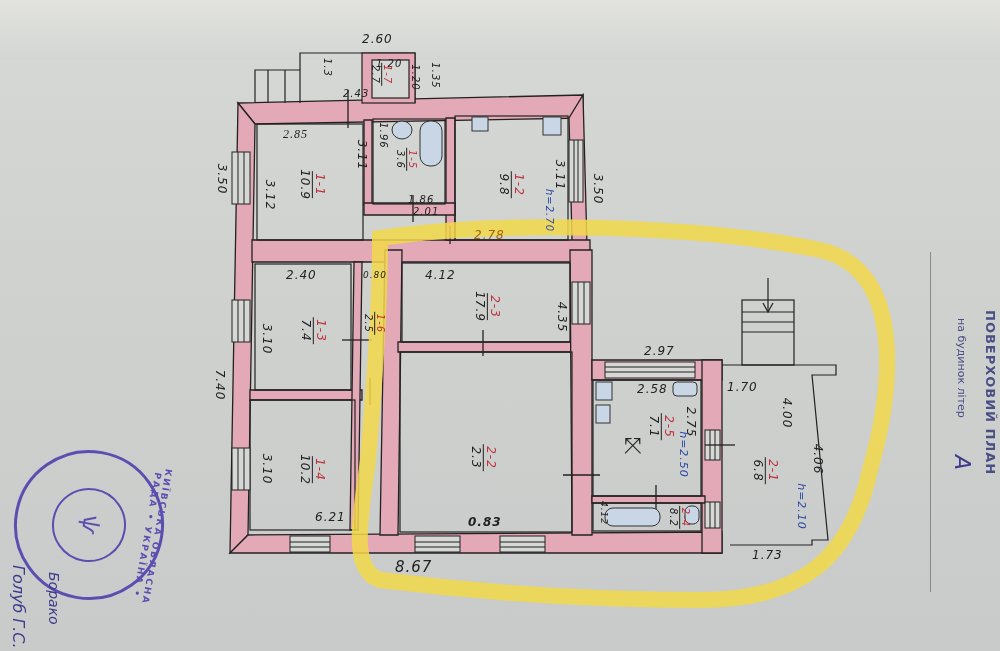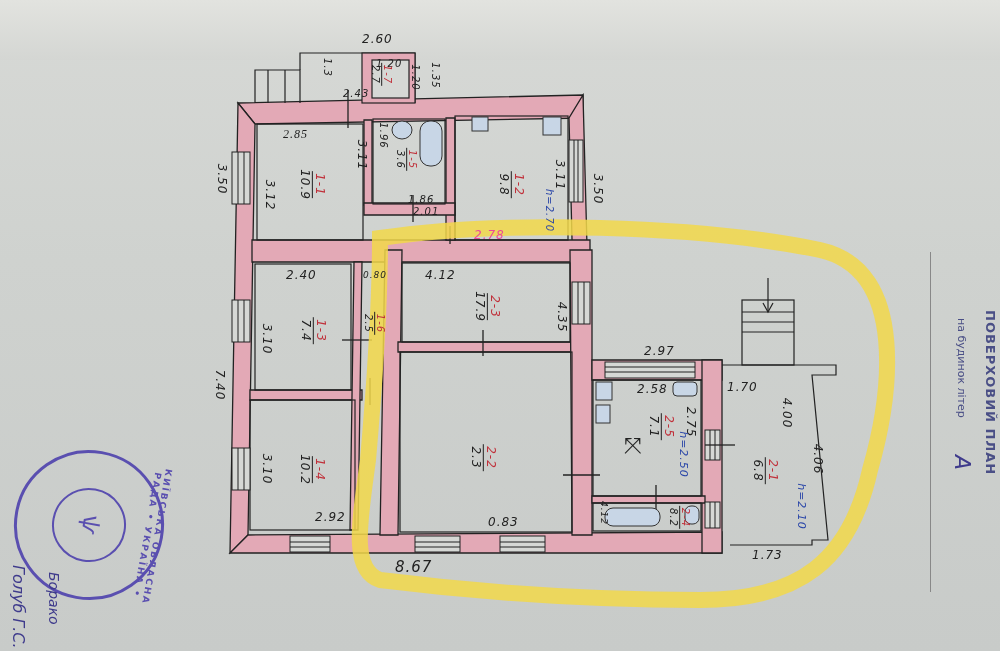--- a/index.html
+++ b/index.html
@@ -188,56 +188,56 @@
 
 <div class="lbl rot90" style="left:370px;top:130px;font-size:10px;">1.96</div>
 <div class="lbl" style="left:408px;top:194px;font-size:10px;">1.86</div>
 <div class="lbl" style="left:413px;top:206px;font-size:10px;">2.01</div>
 <div class="frac" style="left:395px;top:148px;font-size:10px;">
   <span class="top">1-5</span>
   <span class="bot">3.6</span>
 </div>
 
 <div class="lbl rot90" style="left:545px;top:168px;">3.11</div>
-<div class="lbl" style="left:474px;top:228px;color:#ec4899;">2.78</div>
+<div class="lbl" style="left:474px;top:228px;color:#a16207;">2.78</div>
 <div class="lbl rot90 height" style="left:528px;top:205px;font-size:10px;">h=2.70</div>
 <div class="frac" style="left:498px;top:170px;">
   <span class="top">1-2</span>
   <span class="bot">9.8</span>
 </div>
 
 <div class="lbl" style="left:286px;top:268px;">2.40</div>
 <div class="lbl rot90" style="left:252px;top:332px;">3.10</div>
 <div class="frac" style="left:300px;top:316px;">
   <span class="top">1-3</span>
   <span class="bot">7.4</span>
 </div>
 
 <div class="lbl" style="left:363px;top:270px;font-size:9px;">0.80</div>
 <div class="frac" style="left:363px;top:312px;font-size:10px;">
   <span class="top">1-6</span>
   <span class="bot">2.5</span>
 </div>
 
 <div class="lbl rot90" style="left:252px;top:462px;">3.10</div>
-<div class="lbl" style="left:315px;top:510px;">2.92</div>
+<div class="lbl" style="left:315px;top:510px;">6.21</div>
 <div class="frac" style="left:295px;top:455px;">
   <span class="top">1-4</span>
   <span class="bot">10.2</span>
 </div>
 
 <div class="lbl" style="left:425px;top:268px;">4.12</div>
 <div class="lbl rot90" style="left:547px;top:310px;">4.35</div>
 <div class="frac" style="left:470px;top:292px;">
   <span class="top">2-3</span>
   <span class="bot">17.9</span>
 </div>
 
 <div class="lbl rot90" style="left:547px;top:432px;"></div>
-<div class="lbl" style="left:488px;top:515px;">0.83</div>
+<div class="lbl" style="left:468px;top:515px;font-weight:bold;">0.83</div>
 <div class="lbl rot90 height" style="left:393px;top:480px;"></div>
 <div class="frac" style="left:470px;top:443px;">
   <span class="top">2-2</span>
   <span class="bot">2.3</span>
 </div>
 
 <div class="lbl" style="left:644px;top:344px;">2.97</div>
 <div class="lbl" style="left:637px;top:382px;">2.58</div>
 <div class="lbl rot90" style="left:676px;top:415px;">2.75</div>
 <div class="lbl rot90 height" style="left:660px;top:448px;font-size:11px;">h=2.50</div>

